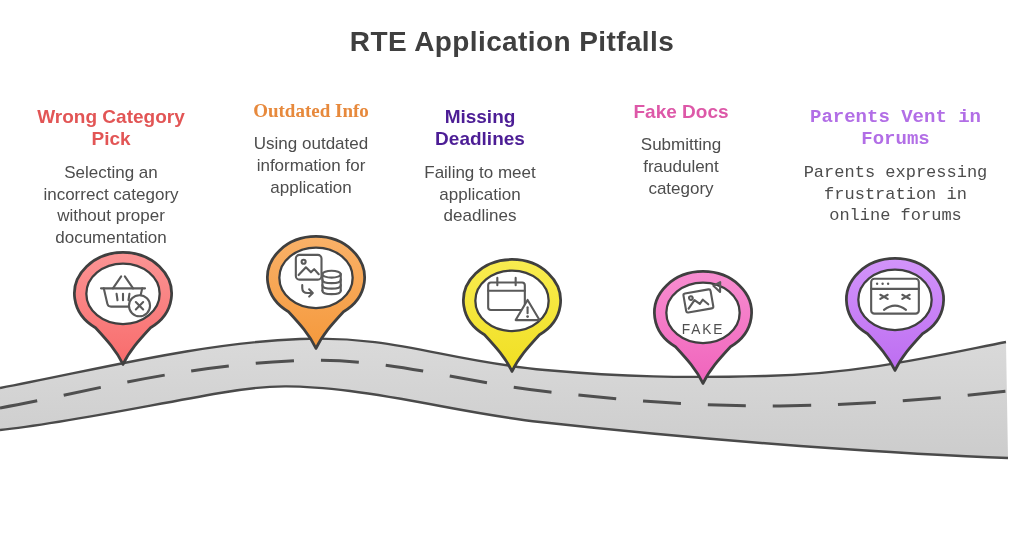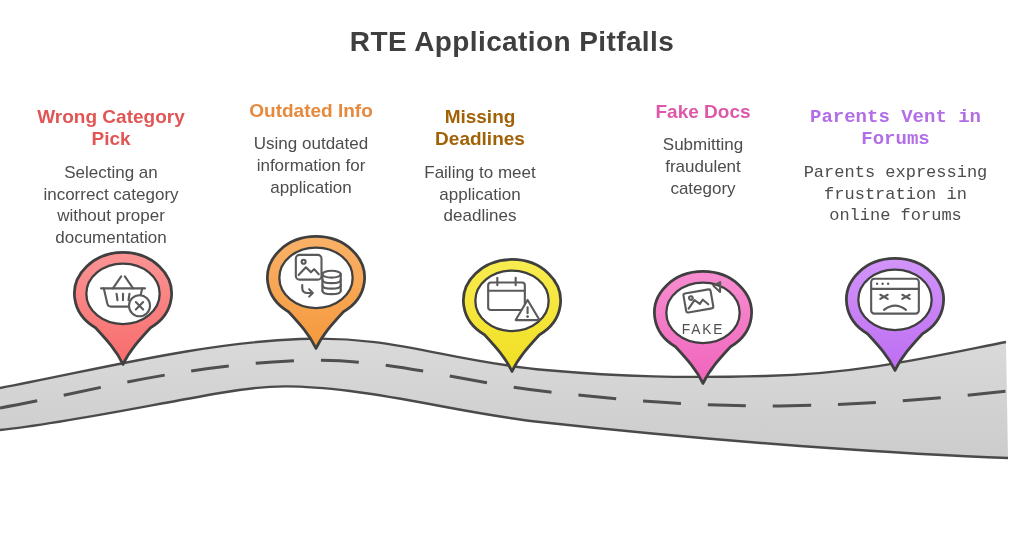--- a/index.html
+++ b/index.html
@@ -7,26 +7,26 @@
     position:relative;width:1024px;height:536px;overflow:hidden;
     background:#ffffff;font-family:"Liberation Sans",sans-serif;
   }
   .title{
     position:absolute;left:0;top:26px;width:1024px;text-align:center;
     font-size:28px;font-weight:700;color:#3f3f3f;letter-spacing:.4px;
   }
   .col{position:absolute;text-align:center;}
   .col .heading{font-size:19px;font-weight:700;line-height:1.18;}
   .col .desc{font-size:17px;color:#4d4d4d;line-height:1.28;margin-top:11px;}
-  .h-red{color:#e25555;} .h-orange{color:#e7893c;} .h-yellow{color:#a16207;}
+  .h-red{color:#e25555;} .h-orange{color:#e7893c;font-family:Liberation Serif, serif;} .h-yellow{color:#4c1d95;}
   .h-pink{color:#dd58a8;} .h-purple{color:#b26ee6;}
   .c1{left:32px;top:106px;width:158px;}
   .c2{left:233px;top:100px;width:156px;}
   .c3{left:405px;top:106px;width:150px;}
-  .c4{left:633px;top:101px;width:140px;}
+  .c4{left:611px;top:101px;width:140px;}
   .c5{left:798px;top:106px;width:195px;font-family:Liberation Mono, monospace;}
   .road-svg{position:absolute;left:0;top:0;}
   .pin{position:absolute;width:110px;height:121px;}
   .p1{left:68px;top:248px;} .p2{left:261px;top:232px;} .p3{left:457px;top:255px;}
   .p4{left:648px;top:267px;} .p5{left:840px;top:254px;}
   .icon{stroke:#5a5a5a;stroke-width:2.3;fill:none;stroke-linecap:round;stroke-linejoin:round;}
   .fake-label{font-family:"Liberation Sans",sans-serif;font-size:15px;fill:#4f4f4f;letter-spacing:2px;}
 </style>
 </head>
 <body>

